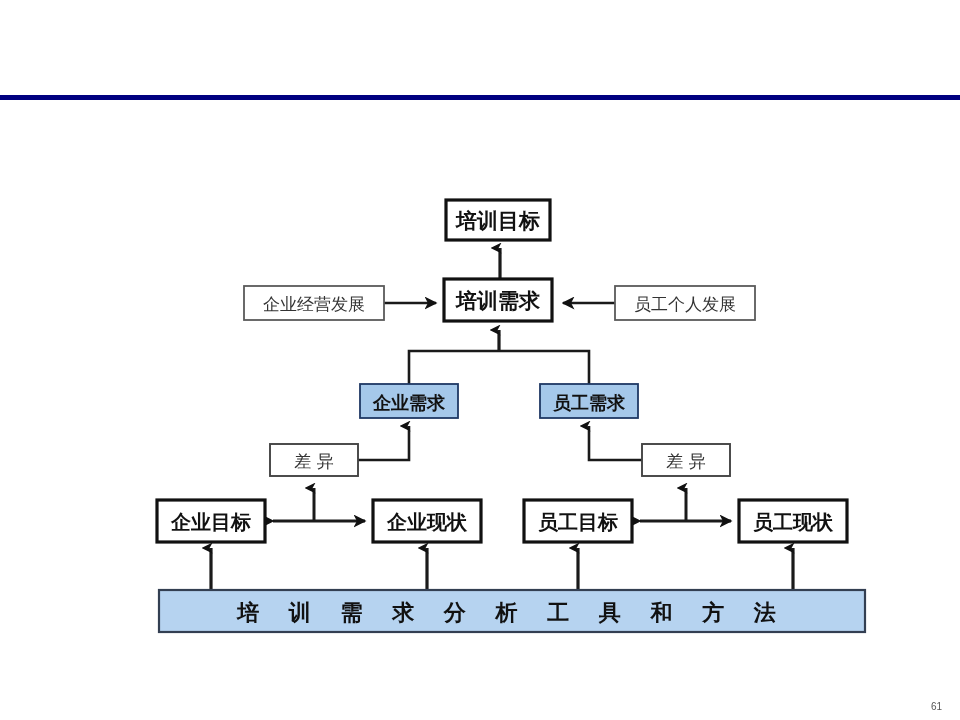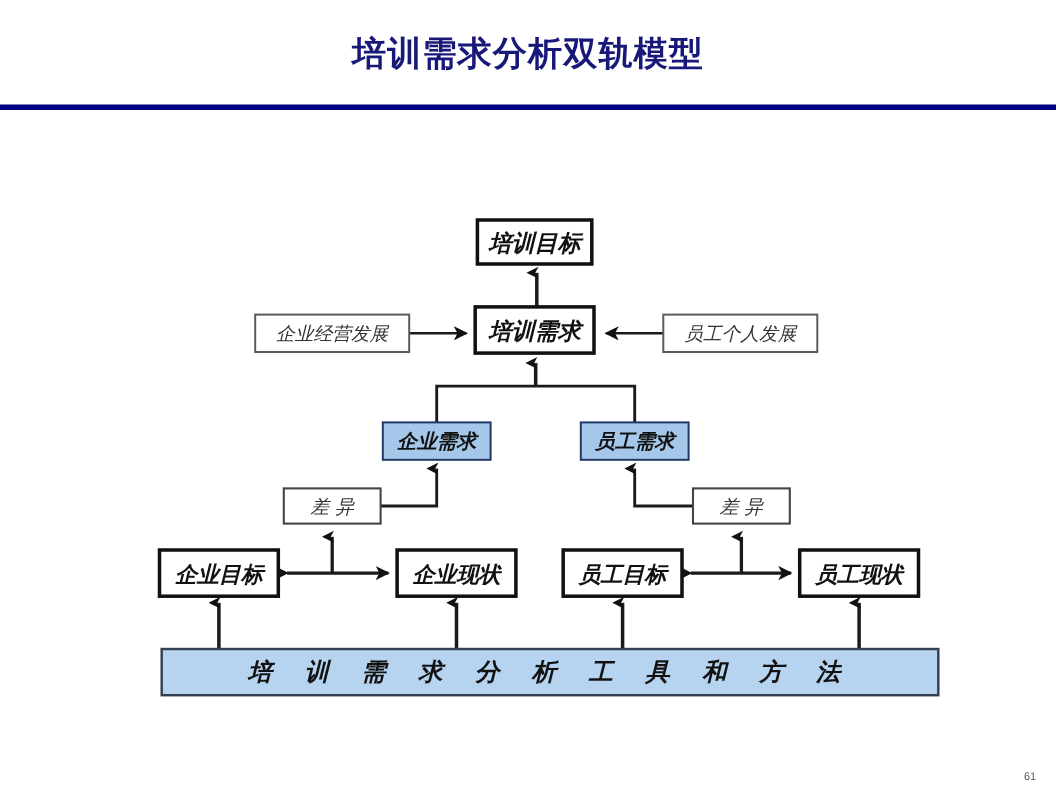--- a/index.html
+++ b/index.html
@@ -35,25 +35,24 @@
   #title-rule {
     position: absolute;
     left: 0;
     top: 95px;
     width: 960px;
     height: 5px;
     background: #000080;
   }
   #diagram-wrap {
     position: absolute;
-    left: 0;
+    left: 12px;
     top: 150px;
     width: 764px;
     height: 510px;
-    font-style: italic;
   }
   #page-number {
     position: absolute;
     right: 18px;
     bottom: 8px;
     font-size: 10px;
     color: #555555;
     font-family: "Liberation Sans", sans-serif;
   }
   svg { display: block; }
@@ -70,21 +69,20 @@
     fill: #333333;
     text-anchor: middle;
     dominant-baseline: central;
   }
 </style>
 </head>
 <body>
 
 <div id="slide">
 
-  <div id="slide-title">培训需求分析双轨模型</div>
 
   <div id="title-rule"></div>
 
   <div id="diagram-wrap">
     <svg width="960" height="510" viewBox="0 0 960 510">
       <defs>
         <marker id="ah-up" markerWidth="11" markerHeight="11" refX="5.5" refY="9.4" orient="auto-start-reverse" markerUnits="userSpaceOnUse">
           <path d="M5.5 0 L11 11 L5.5 8 L0 11 Z" fill="#111111"></path>
         </marker>
         <marker id="ah-side" markerWidth="13" markerHeight="13" refX="11.5" refY="6.5" orient="auto" markerUnits="userSpaceOnUse">

